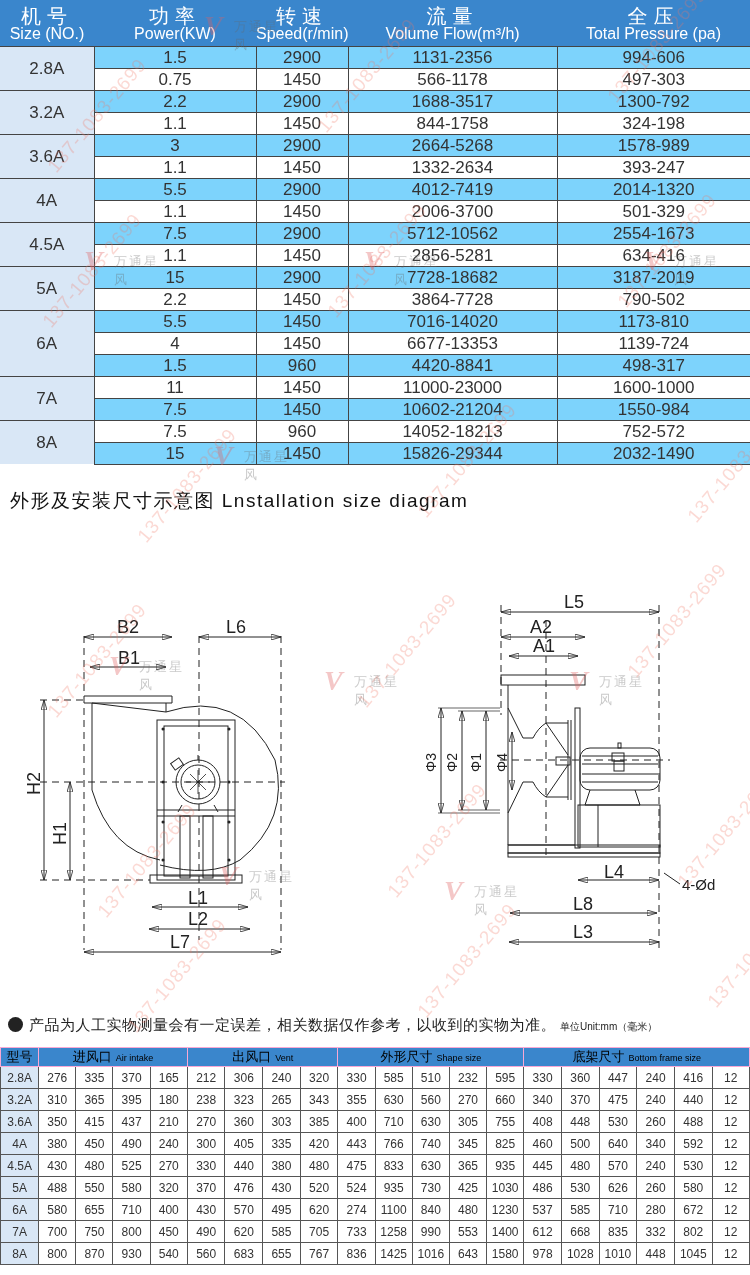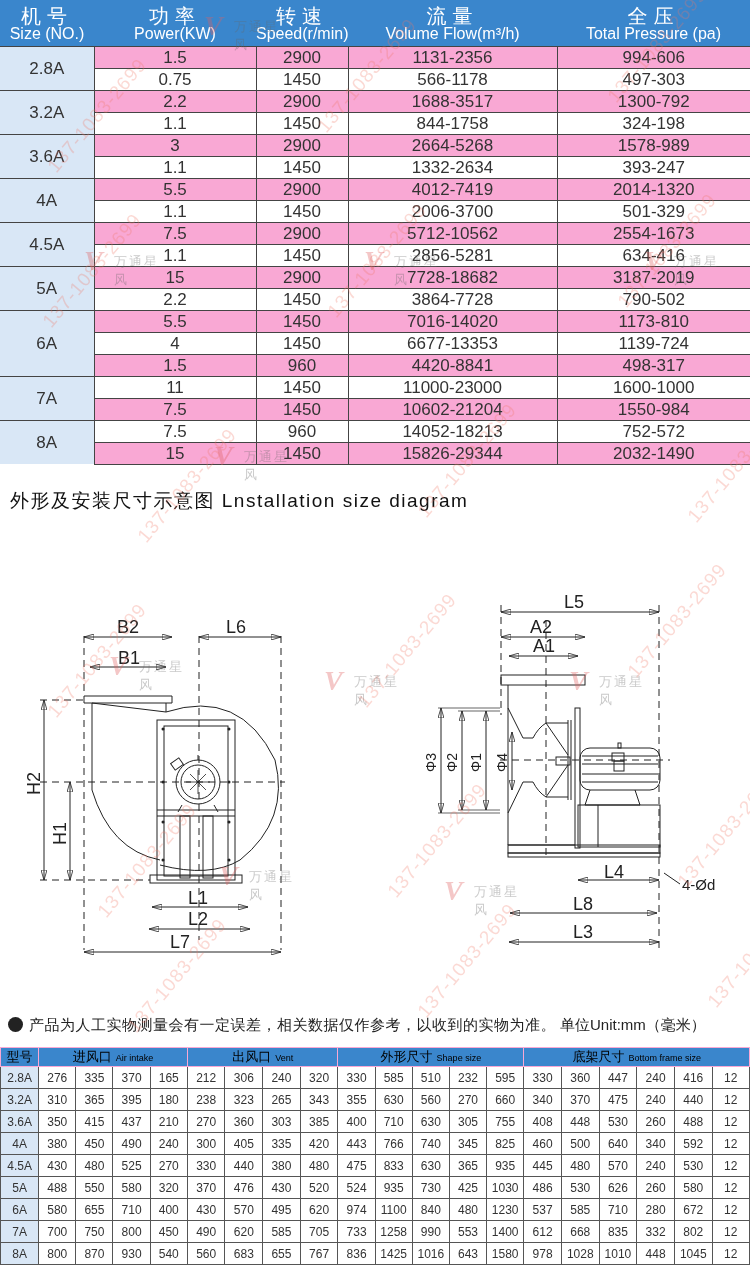--- a/index.html
+++ b/index.html
@@ -7,34 +7,34 @@
 
   
   .perf { position: absolute; left: 0; top: 0; width: 750px; border-collapse: collapse; table-layout: fixed; }
   .perf th { background: #3a86cc; color: #fff; font-weight: normal; height: 46px; vertical-align: middle; text-align: center; padding: 0; }
   .perf th .cn { display: block; font-size: 20px; letter-spacing: 6px; line-height: 22px; }
   .perf th .en { display: block; font-size: 16px; line-height: 13px; }
   .perf td { height: 21.8px; font-size: 17px; text-align: center; padding: 0; color: #333; border-left: 1px solid #444; line-height: 21px; }
   .perf td.size { background: #d9e7f6; font-size: 17px; border-left: none; }
   .perf tr.grp-start td { border-top: 1.5px solid #444; }
   .perf tr.sub td { border-top: 1px solid #444; }
-  .perf tr.shade td.v { background: #f9a8d4; }
+  .perf tr.shade td.v { background: #7dd3fc; }
   .perf tr.plain td.v { background: #ffffff; }
   .perf tr.lastrow td { border-bottom: 1.5px solid #444; }
 
   
   .diag-title { position: absolute; left: 10px; top: 488px; font-size: 19px; color: #111; letter-spacing: 1.5px; }
 
   
   .diag { position: absolute; left: 0; top: 560px; width: 750px; height: 440px; }
 
   
   .note { position: absolute; left: 8px; top: 1016px; font-size: 15px; color: #222; white-space: nowrap; letter-spacing: 0.5px; }
   .note .bullet { display: inline-block; width: 15px; height: 15px; border-radius: 50%; background: #222; vertical-align: -2px; margin-right: 6px; }
-  .note .unit { font-size: 15px; margin-left: 4px; letter-spacing: 0; }
+  .note .unit { font-size: 10px; margin-left: 4px; letter-spacing: 0; }
 
   
   .dim { position: absolute; left: 0; top: 1047px; width: 750px; border-collapse: collapse; table-layout: fixed; }
   .dim th { background: #3a86cc; color: #000000; font-weight: normal; font-size: 12px; height: 19px; text-align: center; padding: 0; border: 1px solid #f9a8d4; }
   .dim th .s { font-size: 9px; margin-left: 4px; }
   .dim th.big { font-size: 13px; }
   .dim td { height: 22px; font-size: 12px; text-align: center; border: 1px solid #555; padding: 0; color: #333; background: #fff; }
   .dim td.model { background: #d9e7f6; }
 
   
@@ -511,21 +511,21 @@
       <tr>
         <td class="model">6A</td>
         <td class="">580</td>
         <td class="">655</td>
         <td class="">710</td>
         <td class="">400</td>
         <td class="">430</td>
         <td class="">570</td>
         <td class="">495</td>
         <td class="">620</td>
-        <td class="">974</td>
+        <td class="">274</td>
         <td class="">1100</td>
         <td class="">840</td>
         <td class="">480</td>
         <td class="">1230</td>
         <td class="">537</td>
         <td class="">585</td>
         <td class="">710</td>
         <td class="">280</td>
         <td class="">672</td>
         <td class="">12</td>

